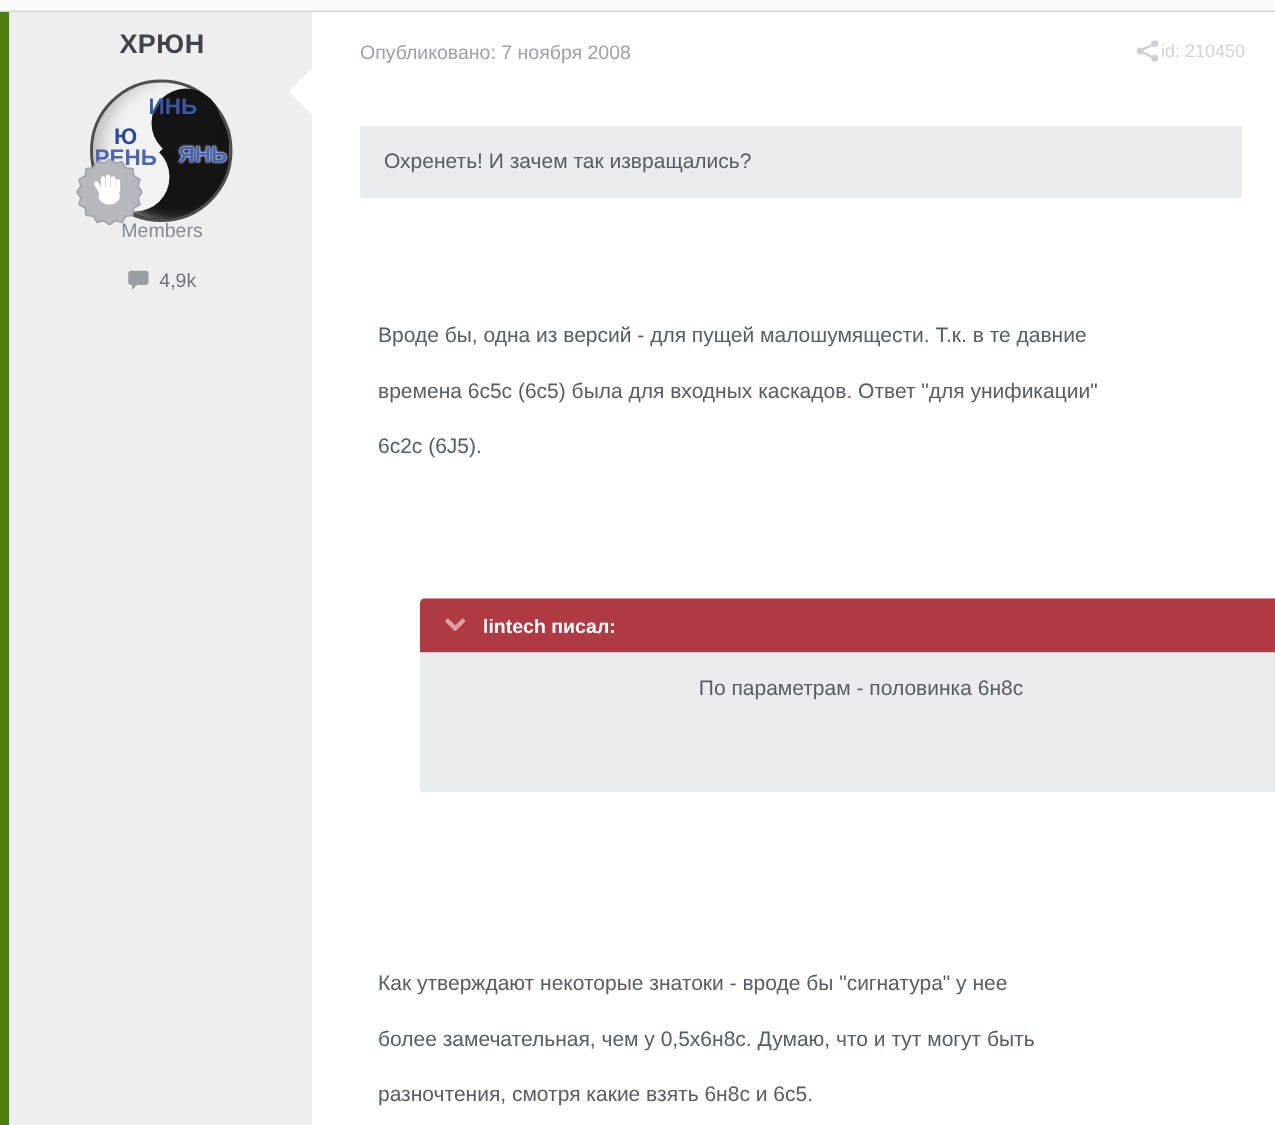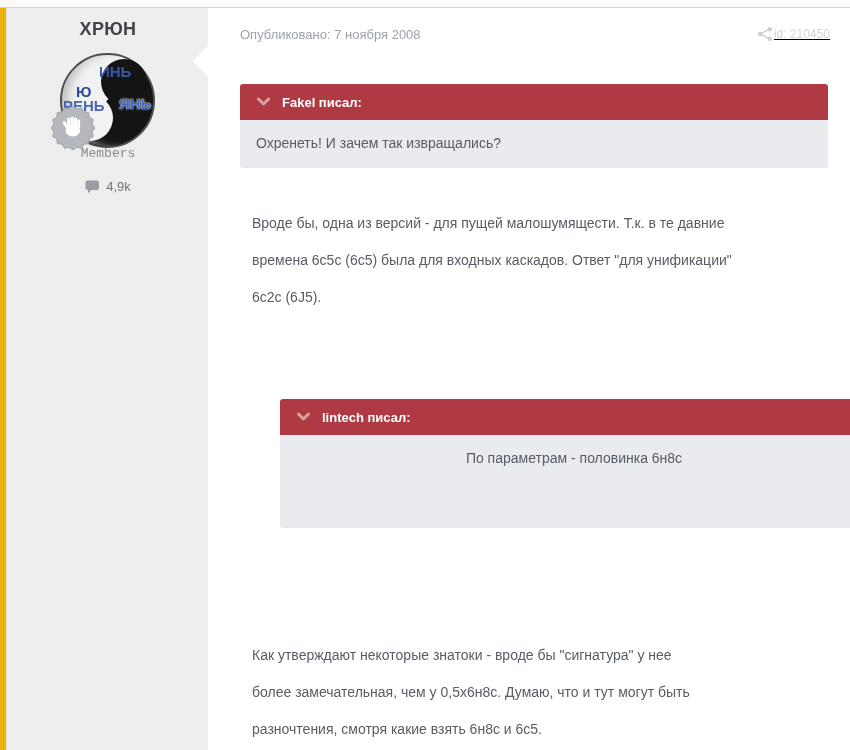--- a/index.html
+++ b/index.html
@@ -1,16 +1,16 @@
 <!DOCTYPE html>
 <html><head>
 <meta charset="utf-8">
 <style>
   html,body{margin:0;padding:0;background:#fff;}
-  .page{position:relative;width:850px;height:750px;background:#eab308;overflow:hidden;
+  .page{position:relative;width:850px;height:750px;background:#4d7c0f;overflow:hidden;
         font-family:"Liberation Sans","DejaVu Sans",sans-serif;}
   .topbar{position:absolute;top:0;left:0;width:850px;height:7px;background:#fbfbfb;
           border-bottom:1px solid #d6d6d6;}
   
   .sidebar{position:absolute;top:8px;left:6px;width:202px;height:742px;background:#eeeeee;
            border-left:1px solid #e3e3e3;}
   .username{position:absolute;top:11px;left:0;width:100%;text-align:center;
             font-size:18px;font-weight:bold;color:#40444a;letter-spacing:.3px;cursor:pointer;}
   .avatar-wrap{position:absolute;top:45px;left:53px;width:95px;height:95px;}
   .avatar{width:95px;height:95px;border-radius:50%;border:2px solid #4d4d4d;box-sizing:border-box;
@@ -20,29 +20,29 @@
           background:#141414;left:39px;top:4px;}
   .avatar::after{content:"";position:absolute;width:46px;height:46px;border-radius:50%;
           background:#f2f2f2;left:5px;top:40px;}
   .av-word{position:absolute;z-index:2;font-weight:bold;font-size:15px;line-height:15px;}
   .w-top{left:37px;top:9px;color:#3a57a8;}
   .w-left1{left:14px;top:29px;color:#2d4a9a;}
   .w-left2{left:1px;top:43px;color:#4a66b4;}
   .w-right{left:57px;top:41px;color:#3f63c4;text-shadow:0 0 2px #fff,0 0 1px #fff;}
   .badge{position:absolute;left:-9px;top:53px;width:44px;height:44px;z-index:3;}
   .group{position:absolute;top:138px;left:0;width:100%;text-align:center;
-         font-size:13px;color:#868b91;font-family:Liberation Mono, monospace;}
+         font-size:13px;color:#868b91;}
   .stats{position:absolute;top:171px;left:0;width:100%;display:flex;justify-content:center;
          align-items:center;gap:6px;font-size:13px;color:#6f747a;}
   
   .main{position:absolute;top:8px;left:208px;width:642px;height:742px;background:#fff;}
   .notch{position:absolute;left:-11px;top:42px;width:22px;height:22px;background:#fff;
          transform:rotate(45deg);}
   .post-meta{position:absolute;left:32px;top:19px;font-size:13px;color:#9da2a8;}
-  .post-actions{position:absolute;right:20px;top:18px;display:flex;align-items:center;gap:1px;text-decoration:underline;}
+  .post-actions{position:absolute;right:20px;top:18px;display:flex;align-items:center;gap:1px;}
   .share{cursor:pointer;display:flex;}
   .pid{font-size:12px;color:#d0d3d7;}
   .quote{position:absolute;left:32px;width:588px;}
   .q1{top:76px;} .q2{top:391px;padding-left:40px;}
   .qhead{height:36px;background:#b03a43;border-radius:3px 3px 0 0;display:flex;align-items:center;
          padding:0 16px;gap:11px;color:#fff;font-size:13px;font-weight:bold;cursor:pointer;box-sizing:border-box;}
   .qbody{background:#e9ebef;border-radius:0 0 2px 2px;font-size:14px;color:#565d64;}
   .qbody p{margin:0;line-height:23px;}
   .q1 .qbody{padding:12px 16px 13px;}
   .q2 .qbody{padding:12px 16px 14px;}
@@ -108,26 +108,20 @@
           <line x1="4.6" y1="8.8" x2="11.6" y2="12.4" stroke="#cdd0d4" stroke-width="1.5"></line>
           <circle cx="12.8" cy="3.2" r="2.3" fill="#cdd0d4"></circle>
           <circle cx="3.2" cy="8" r="2.3" fill="#cdd0d4"></circle>
           <circle cx="12.8" cy="12.8" r="2.3" fill="#cdd0d4"></circle>
         </svg>
       </span>
       <span class="pid">id: 210450</span>
     </div>
 
     <section class="quote q1">
-      <div class="qhead">
-        <svg width="15" height="10" viewBox="0 0 15 10">
-          <path d="M2.5,2 L7.5,7 L12.5,2" fill="none" stroke="#daa0a6" stroke-width="3" stroke-linecap="round" stroke-linejoin="round"></path>
-        </svg>
-        <span>Fakel писал:</span>
-      </div>
       <div class="qbody">
         <p>Охренеть! И зачем так извращались?</p>
       </div>
     </section>
 
     <div class="para p1">
       <p>Вроде бы, одна из версий - для пущей малошумящести. Т.к. в те давние</p>
       <p>времена 6с5с (6с5) была для входных каскадов. Ответ "для унификации"</p>
       <p>6с2с (6J5).</p>
     </div>

